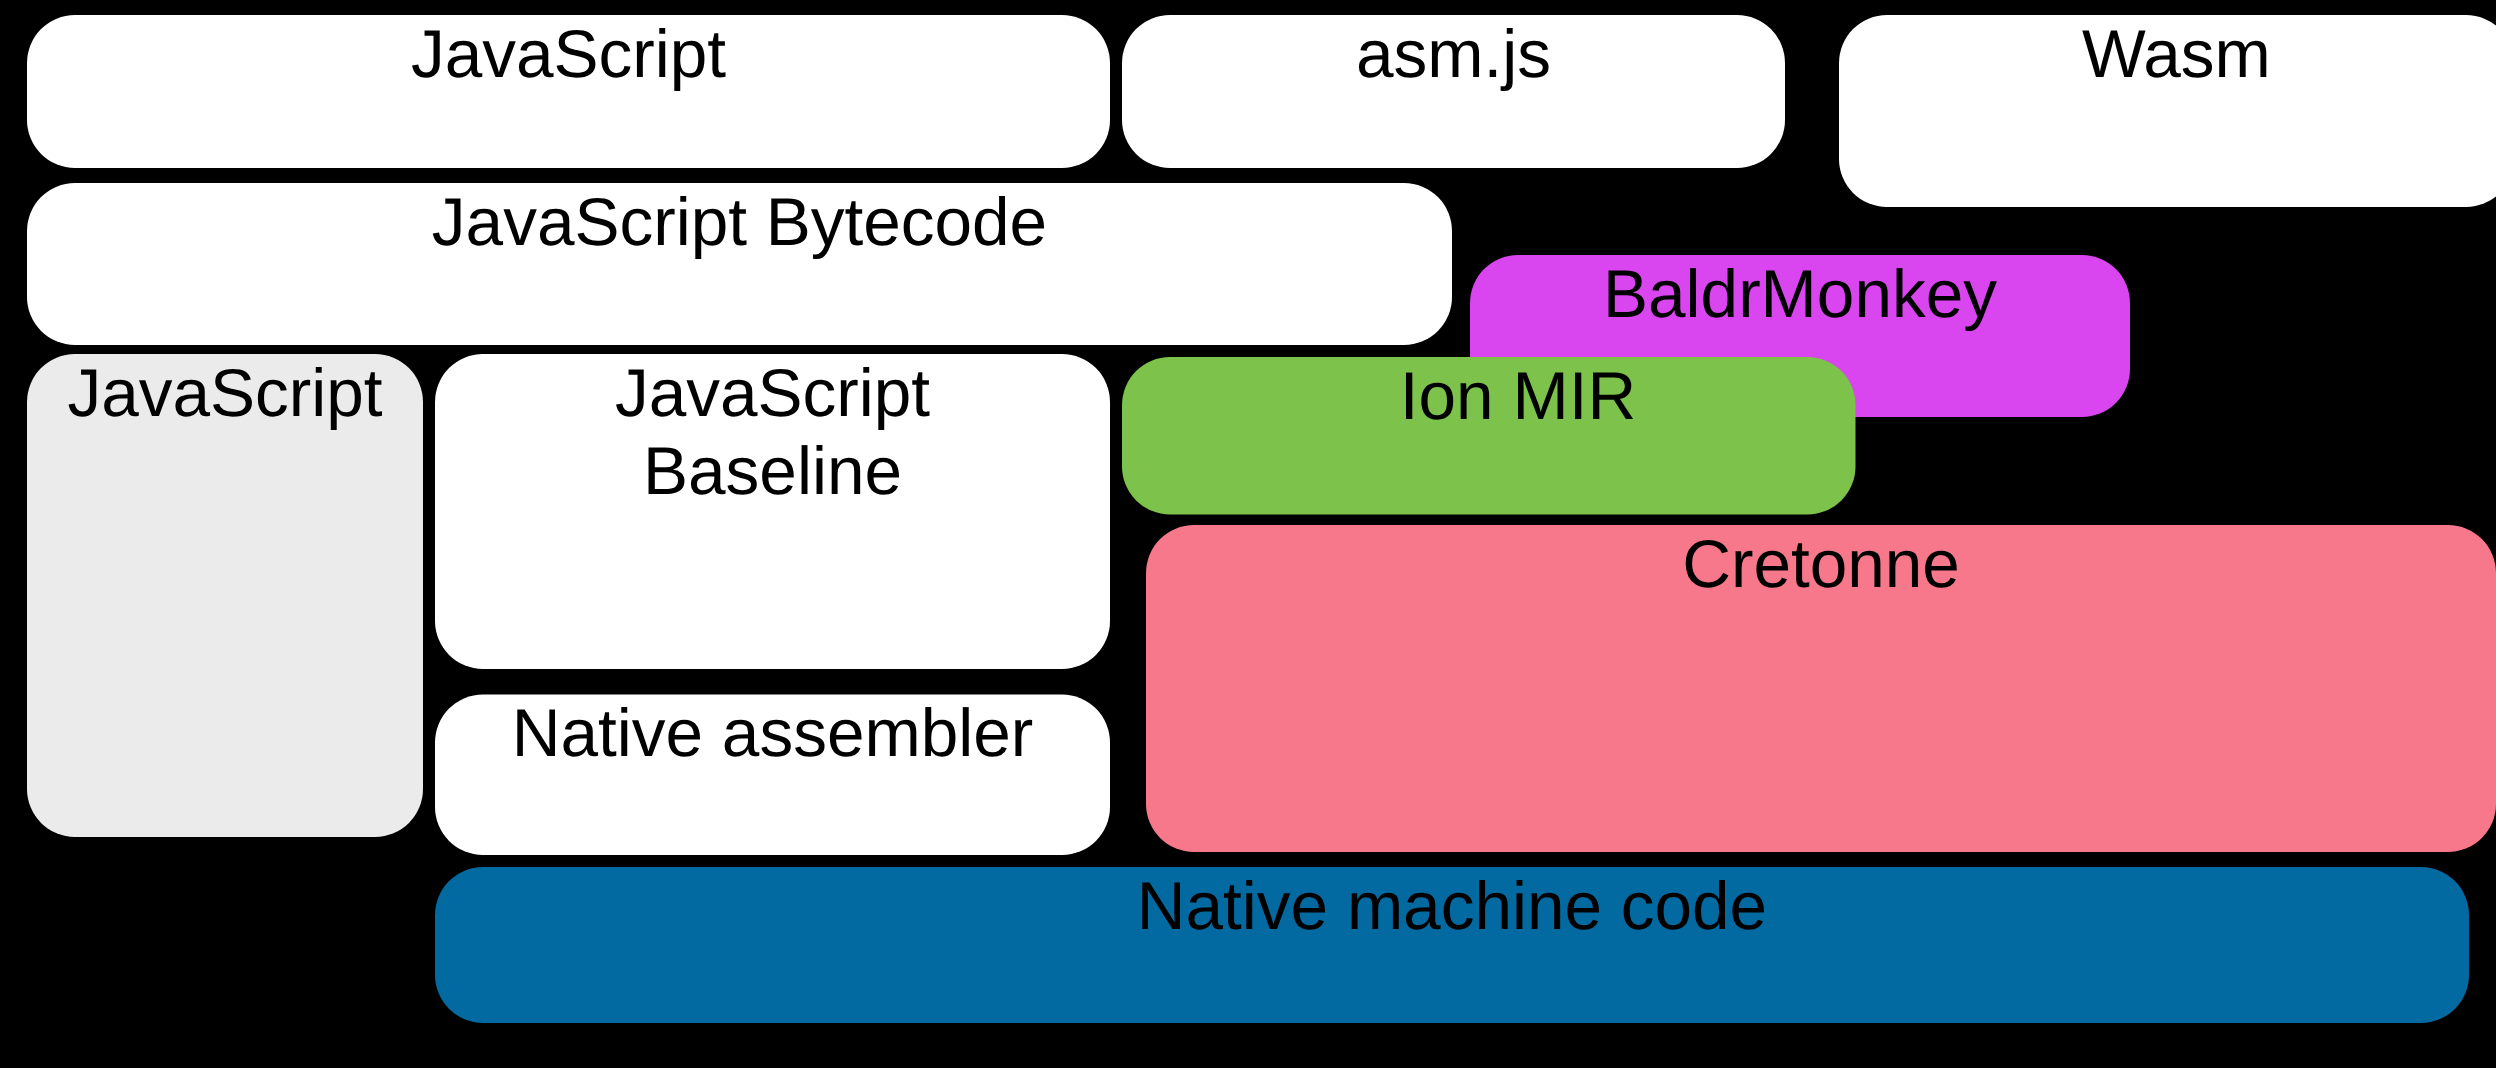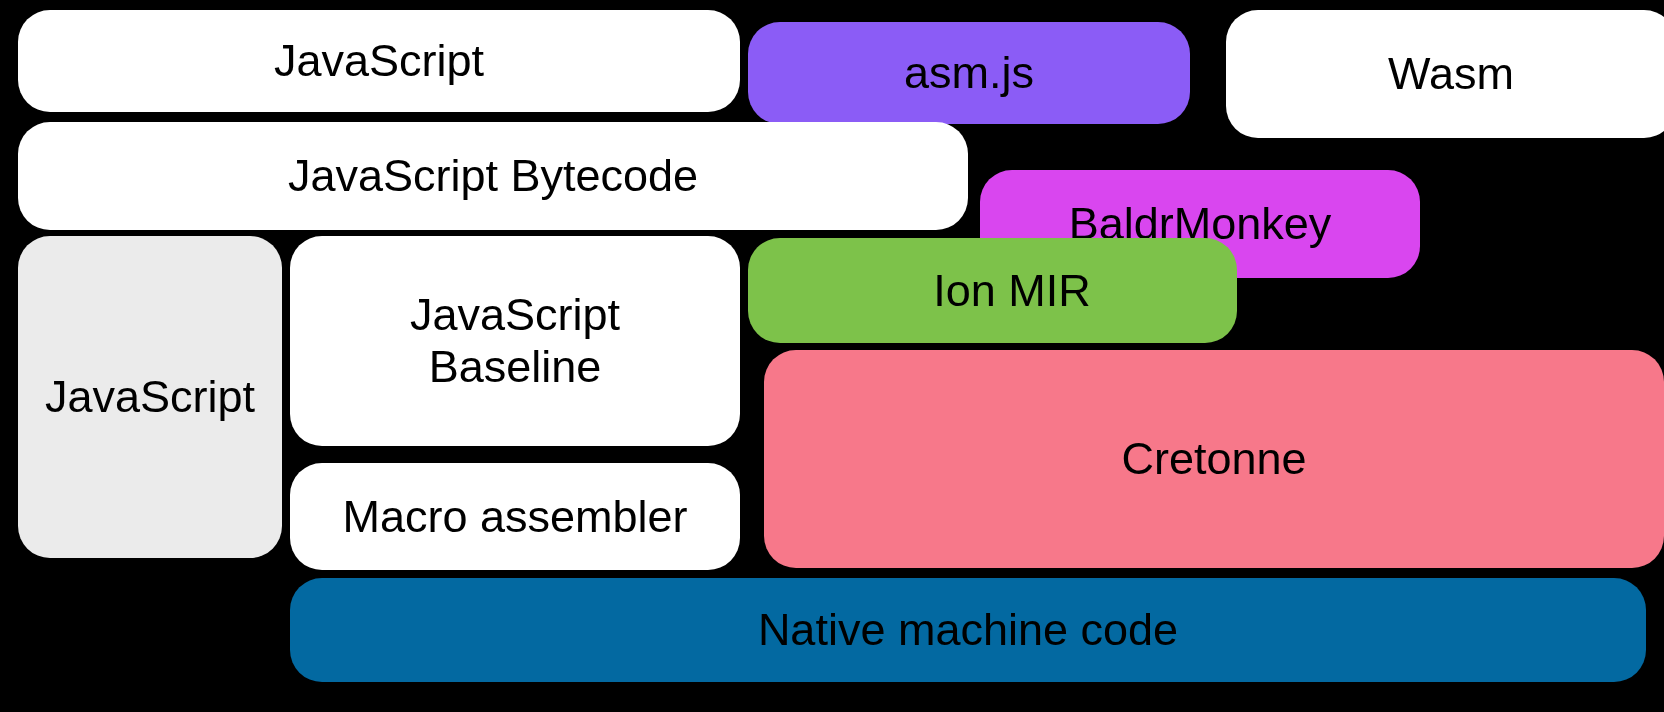--- a/index.html
+++ b/index.html
@@ -14,21 +14,21 @@
     background: #000000;
     overflow: hidden;
     font-family: "Liberation Sans", sans-serif;
   }
   .node {
     position: absolute;
     border-radius: 32px;
     background: #FFFFFF;
     color: #000000;
     display: flex;
-    align-items: center;
+    align-items: flex-start;
     justify-content: center;
     text-align: center;
     font-size: 45px;
     line-height: 1.15;
   }
   .label { display: block; }
 
   .n-javascript   { left: 18px;   top: 10px;  width: 722px;  height: 102px; }
   .n-asmjs        { left: 748px;  top: 10px;  width: 442px;  height: 102px; }
   .n-wasm         { left: 1226px; top: 10px;  width: 450px;  height: 128px; }
@@ -44,21 +44,21 @@
 </style>
 </head>
 <body>
 
 <div class="canvas" style="background: rgb(0, 0, 0);">
 
   <div class="node n-javascript" style="background: rgb(255, 255, 255);">
     <span class="label">JavaScript</span>
   </div>
 
-  <div class="node n-asmjs" style="background: #8b5cf6; margin-top: 12px;">
+  <div class="node n-asmjs" style="background: #ffffff;">
     <span class="label">asm.js</span>
   </div>
 
   <div class="node n-wasm" style="background: rgb(255, 255, 255);">
     <span class="label">Wasm</span>
   </div>
 
   <div class="node n-bytecode" style="background: rgb(255, 255, 255);">
     <span class="label">JavaScript Bytecode</span>
   </div>
@@ -77,20 +77,20 @@
 
   <div class="node n-ionmir" style="background: rgb(125, 194, 74); padding-left: 39px;">
     <span class="label">Ion MIR</span>
   </div>
 
   <div class="node n-cretonne" style="background: rgb(247, 120, 138);">
     <span class="label">Cretonne</span>
   </div>
 
   <div class="node n-macro" style="background: rgb(255, 255, 255);">
-    <span class="label">Macro assembler</span>
+    <span class="label">Native assembler</span>
   </div>
 
   <div class="node n-native" style="background: #0369a1;">
     <span class="label">Native machine code</span>
   </div>
 
 </div>
 
 </body></html>

